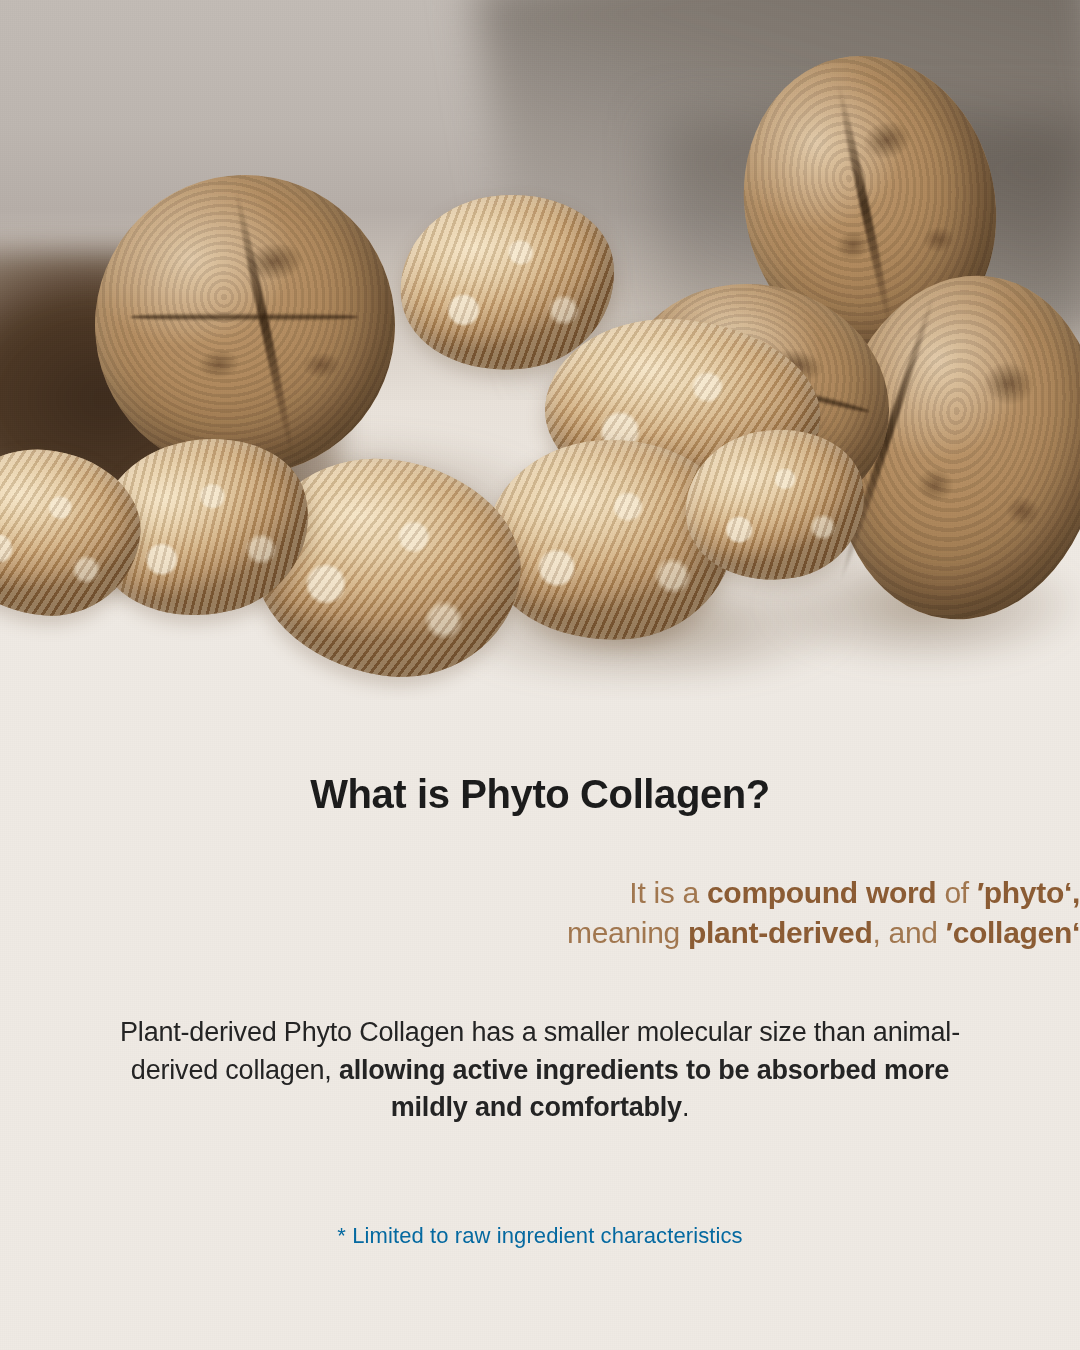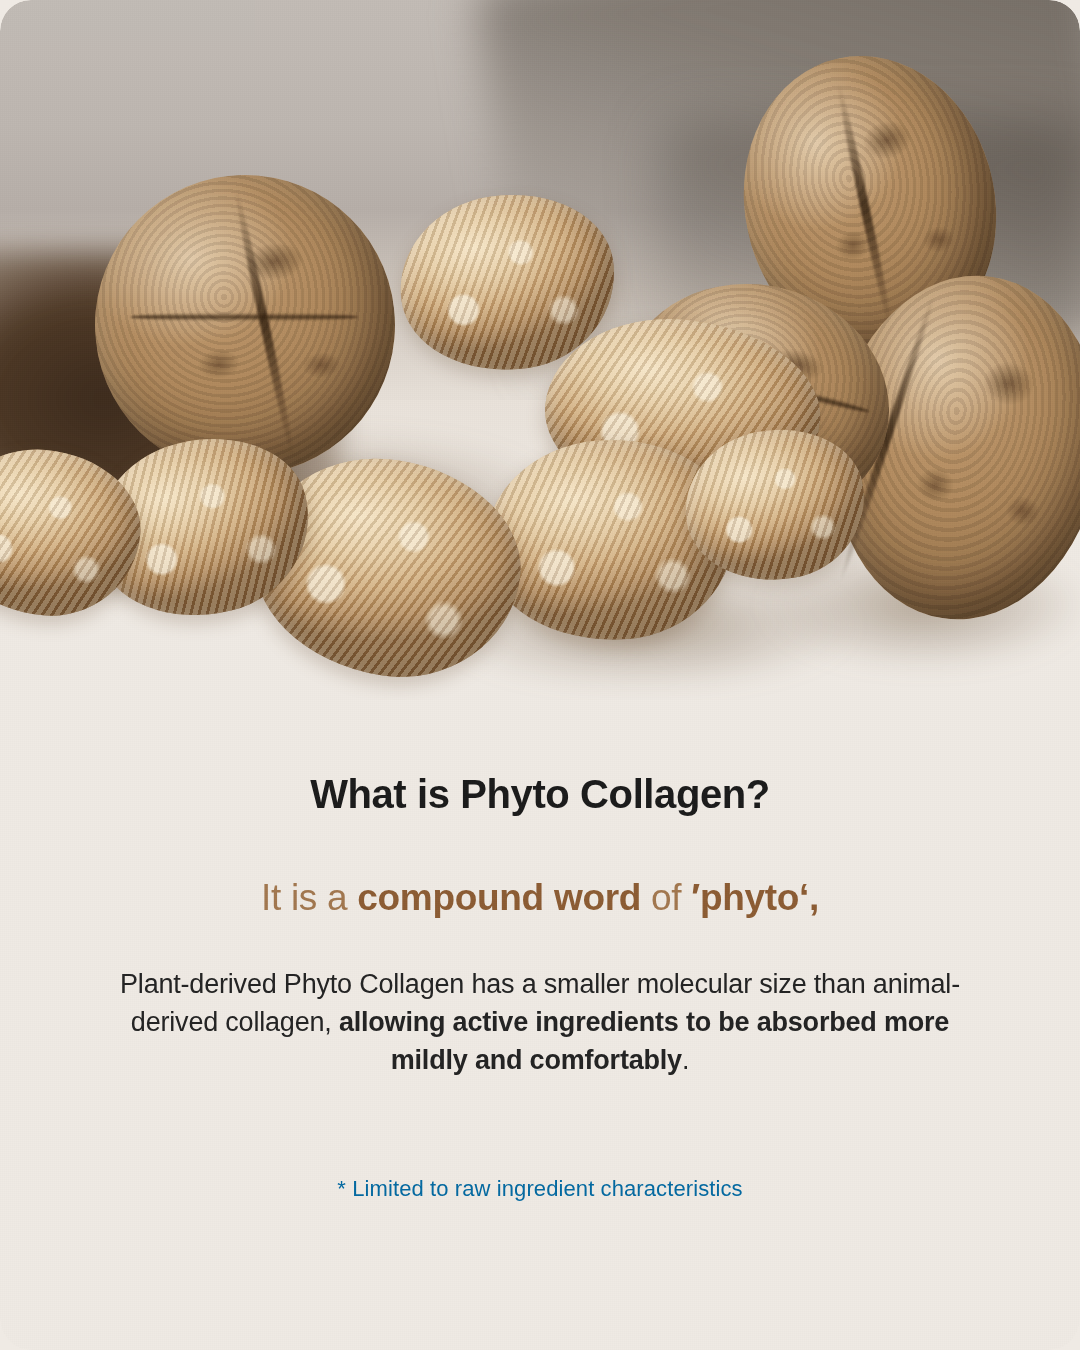--- a/index.html
+++ b/index.html
@@ -1,15 +1,15 @@
 <!DOCTYPE html>
 <html><head>
 <meta charset="utf-8">
 <style>
-  * { margin:0; padding:0; box-sizing:border-box;border-radius:31px; }
+  * { margin:0; padding:0; box-sizing:border-box; }
 
   html, body {
     width:1080px; height:1350px;
     background:#EFEAE4;
     font-family:"Liberation Sans", sans-serif;
     overflow:hidden;
   }
 
   #page {
     position:relative;
@@ -108,28 +108,28 @@
     position:absolute; left:0; top:700px; width:1080px;
     text-align:center;
   }
   .headline{
     margin-top:72px;
     font-size:40px; font-weight:700; color:#1B1B1B;
     letter-spacing:-.4px;
   }
   .subhead{
     margin-top:56px;
-    font-size:37px; font-weight:400; color:#A2774F;
-    line-height:1.33; letter-spacing:-.3px;
+    font-size:30px; font-weight:400; color:#A2774F;
+    line-height:1.33; letter-spacing:-.3px;text-align:right;
   }
   .subhead b{ font-weight:700; color:#8C5C33; }
   .subhead .q{ font-weight:700; color:#8C5C33; }
 
   .body{
-    margin-top:44px;
+    margin-top:61px;
     font-size:27px; font-weight:400; color:#232323;
     line-height:1.40; letter-spacing:-.2px;
     width:900px; margin-left:auto; margin-right:auto;
   }
   .body b{ font-weight:700; }
 
   .note{
     margin-top:96px;
     font-size:22px; font-weight:400; color:#0369a1;
     letter-spacing:.1px;
@@ -184,20 +184,21 @@
     <div class="kernel" style="left:-55px; top:450px; width:195px; height:165px; transform:rotate(5deg);"></div>
     <div class="kernel" style="left:685px; top:430px; width:180px; height:150px; transform:rotate(-10deg);"></div>
   </div>
 
   <div class="content">
 
     <h1 class="headline">What is Phyto Collagen?</h1>
 
     <p class="subhead">
       <span><span>It is a </span><b class="q">compound word</b><span> of </span><b class="q">′phyto‘,</b></span><br>
+      <span><span>meaning </span><b class="q">plant-derived</b><span>, and </span><b class="q">′collagen‘</b></span>
     </p>
 
     <p class="body"><span>Plant-derived Phyto Collagen has a smaller molecular size than animal-derived collagen, </span><b>allowing active ingredients to be absorbed more mildly and comfortably</b><span>.</span></p>
 
     <p class="note">* Limited to raw ingredient characteristics</p>
   </div>
 
   <div class="grain"></div>
 </div>
 

